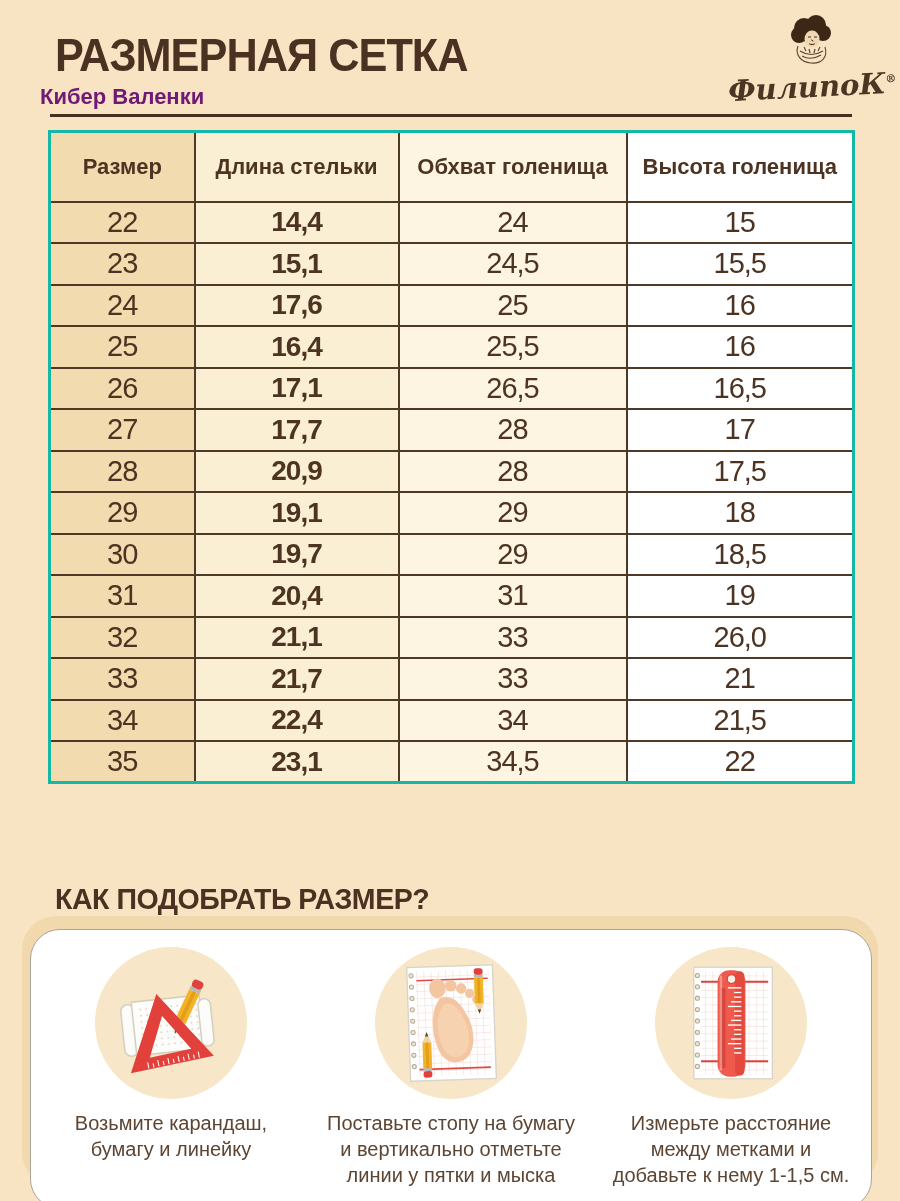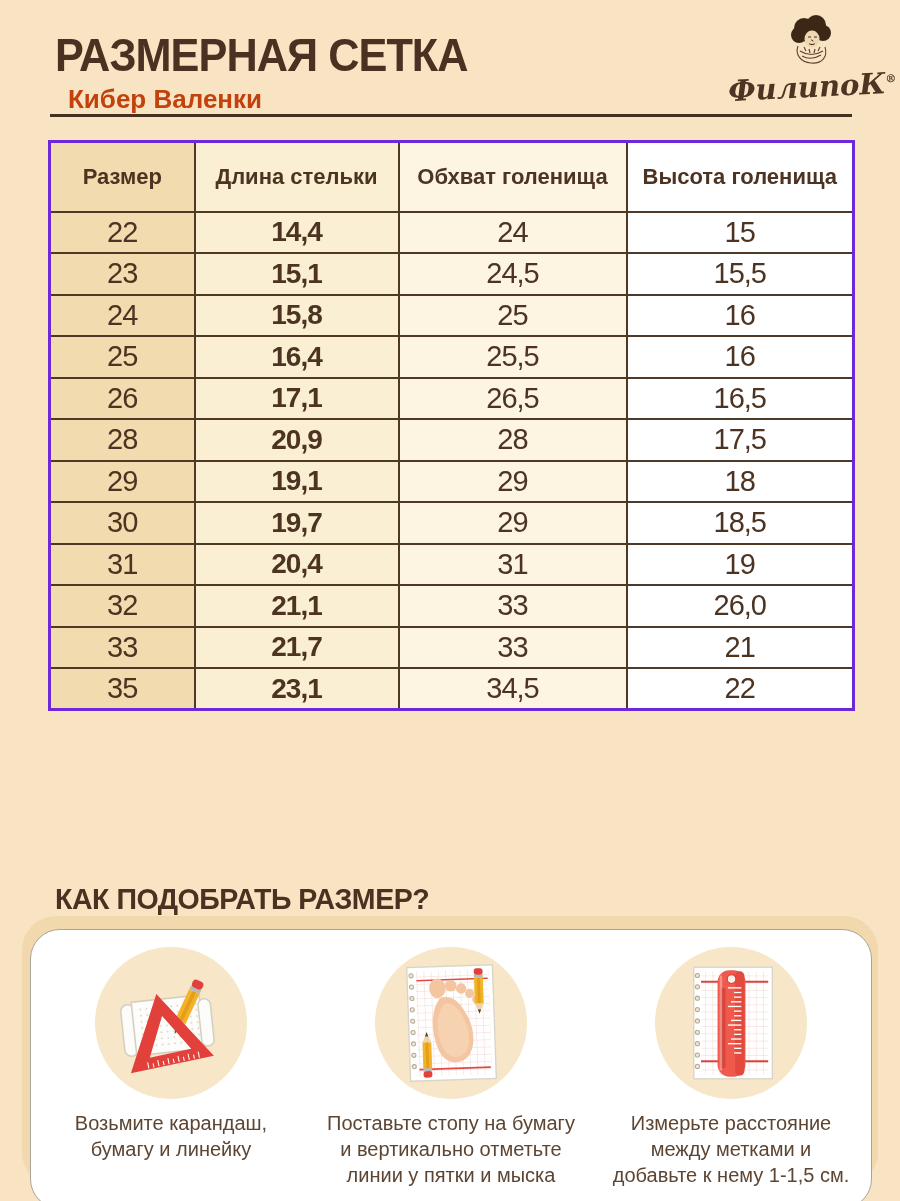--- a/index.html
+++ b/index.html
@@ -3,32 +3,32 @@
 <meta charset="utf-8">
 <style>
   * { margin:0; padding:0; box-sizing:border-box; }
   html,body { width:900px; }
   body { font-family:"Liberation Sans","DejaVu Sans",sans-serif; }
   .page { position:relative; width:900px; height:1201px; background:#f8e3c2; overflow:hidden; }
 
   
   .page-title { position:absolute; left:55px; top:28px; font-size:46px; font-weight:700;
     color:#4a3121; letter-spacing:-1px; transform:scaleX(.94); transform-origin:left top; white-space:nowrap; }
-  .page-subtitle { position:absolute; left:68px; top:84px; font-size:26px; font-weight:700; color:#c2410c; }
+  .page-subtitle { position:absolute; left:40px; top:84px; font-size:22px; font-weight:700; color:#701a75; }
   .header-rule { position:absolute; left:50px; top:114px; width:802px; height:3px; background:#44301f; }
 
   .brand { position:absolute; left:728px; top:12px; width:165px; height:100px; text-align:center; }
   .brand-mascot { position:absolute; left:48px; top:2px; }
   .brand-name { position:absolute; left:0; top:58px; width:165px; font-family:"DejaVu Serif","Liberation Serif",serif;
     font-style:italic; font-weight:700; font-size:29px; color:#4c3523; transform:rotate(-3deg); white-space:nowrap; }
   .brand-reg { font-size:11px; vertical-align:super; font-style:normal; }
 
   
-  table.size-table { position:absolute; left:48px; top:140px; width:804px; border-collapse:collapse;
-    table-layout:fixed; border:3px solid #6d28d9; }
+  table.size-table { position:absolute; left:48px; top:130px; width:804px; border-collapse:collapse;
+    table-layout:fixed; border:3px solid #14b8a6; }
   .size-table col.c1 { width:145px; } .size-table col.c2 { width:204px; }
   .size-table col.c3 { width:228px; } .size-table col.c4 { width:227px; }
   .size-table th, .size-table td { border:2px solid #4e3927; text-align:center; vertical-align:middle;
     color:#4c3322; overflow:hidden; }
   .size-table thead tr { height:70px; }
   .size-table th { font-size:22px; font-weight:700; }
   .size-table tbody tr { height:41.5px;margin-top:9px; }
   .size-table td { font-size:29px; font-weight:400; letter-spacing:-1px; }
   .size-table th:nth-child(1), .size-table td:nth-child(1) { background:#f2dbae; }
   .size-table th:nth-child(2), .size-table td:nth-child(2) { background:#faefd3; }
@@ -111,37 +111,43 @@
           <td>15</td>
         </tr>
         <tr>
           <td>23</td>
           <td>15,1</td>
           <td>24,5</td>
           <td>15,5</td>
         </tr>
         <tr>
           <td>24</td>
-          <td>15,8</td>
+          <td>17,6</td>
           <td>25</td>
           <td>16</td>
         </tr>
         <tr>
           <td>25</td>
           <td>16,4</td>
           <td>25,5</td>
           <td>16</td>
         </tr>
         <tr>
           <td>26</td>
           <td>17,1</td>
           <td>26,5</td>
           <td>16,5</td>
         </tr>
         <tr>
+          <td>27</td>
+          <td>17,7</td>
+          <td>28</td>
+          <td>17</td>
+        </tr>
+        <tr>
           <td>28</td>
           <td>20,9</td>
           <td>28</td>
           <td>17,5</td>
         </tr>
         <tr>
           <td>29</td>
           <td>19,1</td>
           <td>29</td>
           <td>18</td>
@@ -162,20 +168,26 @@
           <td>32</td>
           <td>21,1</td>
           <td>33</td>
           <td>26,0</td>
         </tr>
         <tr>
           <td>33</td>
           <td>21,7</td>
           <td>33</td>
           <td>21</td>
+        </tr>
+        <tr>
+          <td>34</td>
+          <td>22,4</td>
+          <td>34</td>
+          <td>21,5</td>
         </tr>
         <tr>
           <td>35</td>
           <td>23,1</td>
           <td>34,5</td>
           <td>22</td>
         </tr>
       </tbody>
   </table>
 

